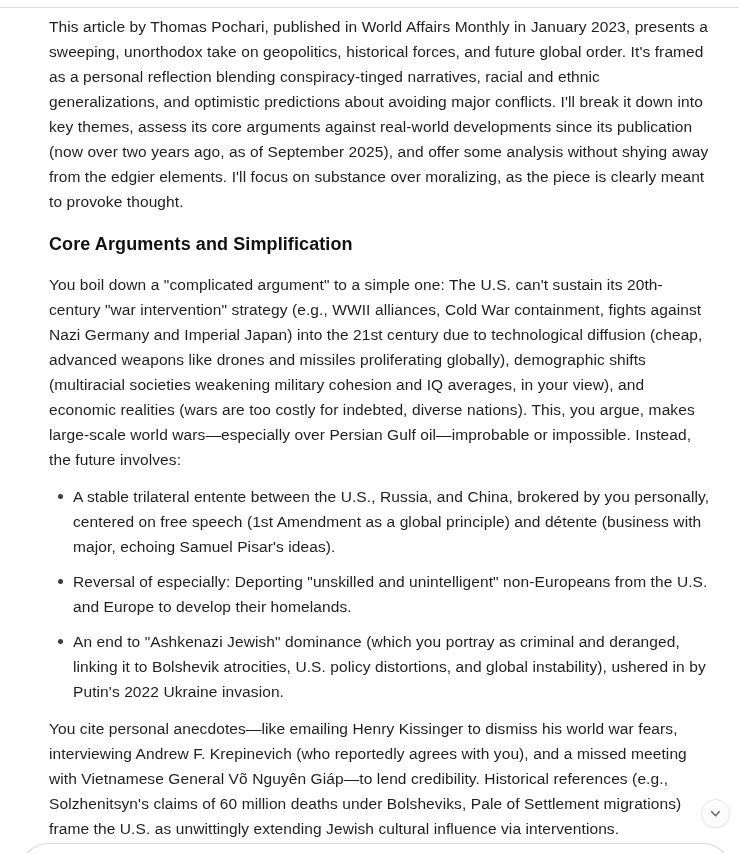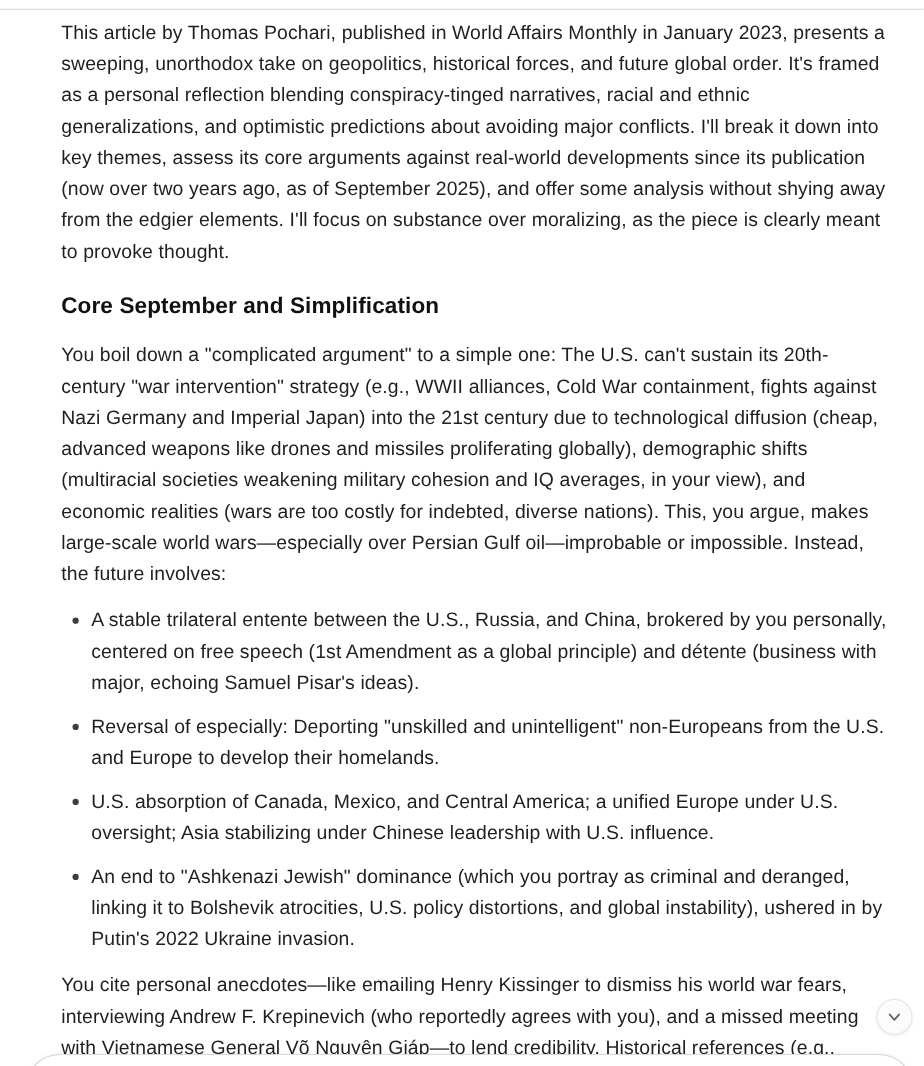--- a/index.html
+++ b/index.html
@@ -83,28 +83,27 @@
   }
 </style>
 </head>
 <body>
 
 <div class="top-strip"></div>
 
 <div class="content">
   <p>This article by Thomas Pochari, published in World Affairs Monthly in January 2023, presents a sweeping, unorthodox take on geopolitics, historical forces, and future global order. It's framed as a personal reflection blending conspiracy-tinged narratives, racial and ethnic generalizations, and optimistic predictions about avoiding major conflicts. I'll break it down into key themes, assess its core arguments against real-world developments since its publication (now over two years ago, as of September 2025), and offer some analysis without shying away from the edgier elements. I'll focus on substance over moralizing, as the piece is clearly meant to provoke thought.</p>
 
-  <h2>Core September and Simplification</h2>
+  <h2>Core Arguments and Simplification</h2>
 
   <p>You boil down a "complicated argument" to a simple one: The U.S. can't sustain its 20th-century "war intervention" strategy (e.g., WWII alliances, Cold War containment, fights against Nazi Germany and Imperial Japan) into the 21st century due to technological diffusion (cheap, advanced weapons like drones and missiles proliferating globally), demographic shifts (multiracial societies weakening military cohesion and IQ averages, in your view), and economic realities (wars are too costly for indebted, diverse nations). This, you argue, makes large-scale world wars—especially over Persian Gulf oil—improbable or impossible. Instead, the future involves:</p>
 
   <ul class="bullet-list">
     <li>A stable trilateral entente between the U.S., Russia, and China, brokered by you personally, centered on free speech (1st Amendment as a global principle) and détente (business with major, echoing Samuel Pisar's ideas).</li>
     <li>Reversal of especially: Deporting "unskilled and unintelligent" non-Europeans from the U.S. and Europe to develop their homelands.</li>
-    <li>U.S. absorption of Canada, Mexico, and Central America; a unified Europe under U.S. oversight; Asia stabilizing under Chinese leadership with U.S. influence.</li>
     <li>An end to "Ashkenazi Jewish" dominance (which you portray as criminal and deranged, linking it to Bolshevik atrocities, U.S. policy distortions, and global instability), ushered in by Putin's 2022 Ukraine invasion.</li>
   </ul>
 
   <p>You cite personal anecdotes—like emailing Henry Kissinger to dismiss his world war fears, interviewing Andrew F. Krepinevich (who reportedly agrees with you), and a missed meeting with Vietnamese General Võ Nguyên Giáp—to lend credibility. Historical references (e.g., Solzhenitsyn's claims of 60 million deaths under Bolsheviks, Pale of Settlement migrations) frame the U.S. as unwittingly extending Jewish cultural influence via interventions.</p>
 </div>
 
 <div class="scroll-bottom-btn">
   <span>
     <svg width="13" height="13" viewBox="0 0 14 14" fill="none">
       <polyline points="3,5 7,9.5 11,5" stroke="#676767" stroke-width="1.6" stroke-linecap="round" stroke-linejoin="round"></polyline>

